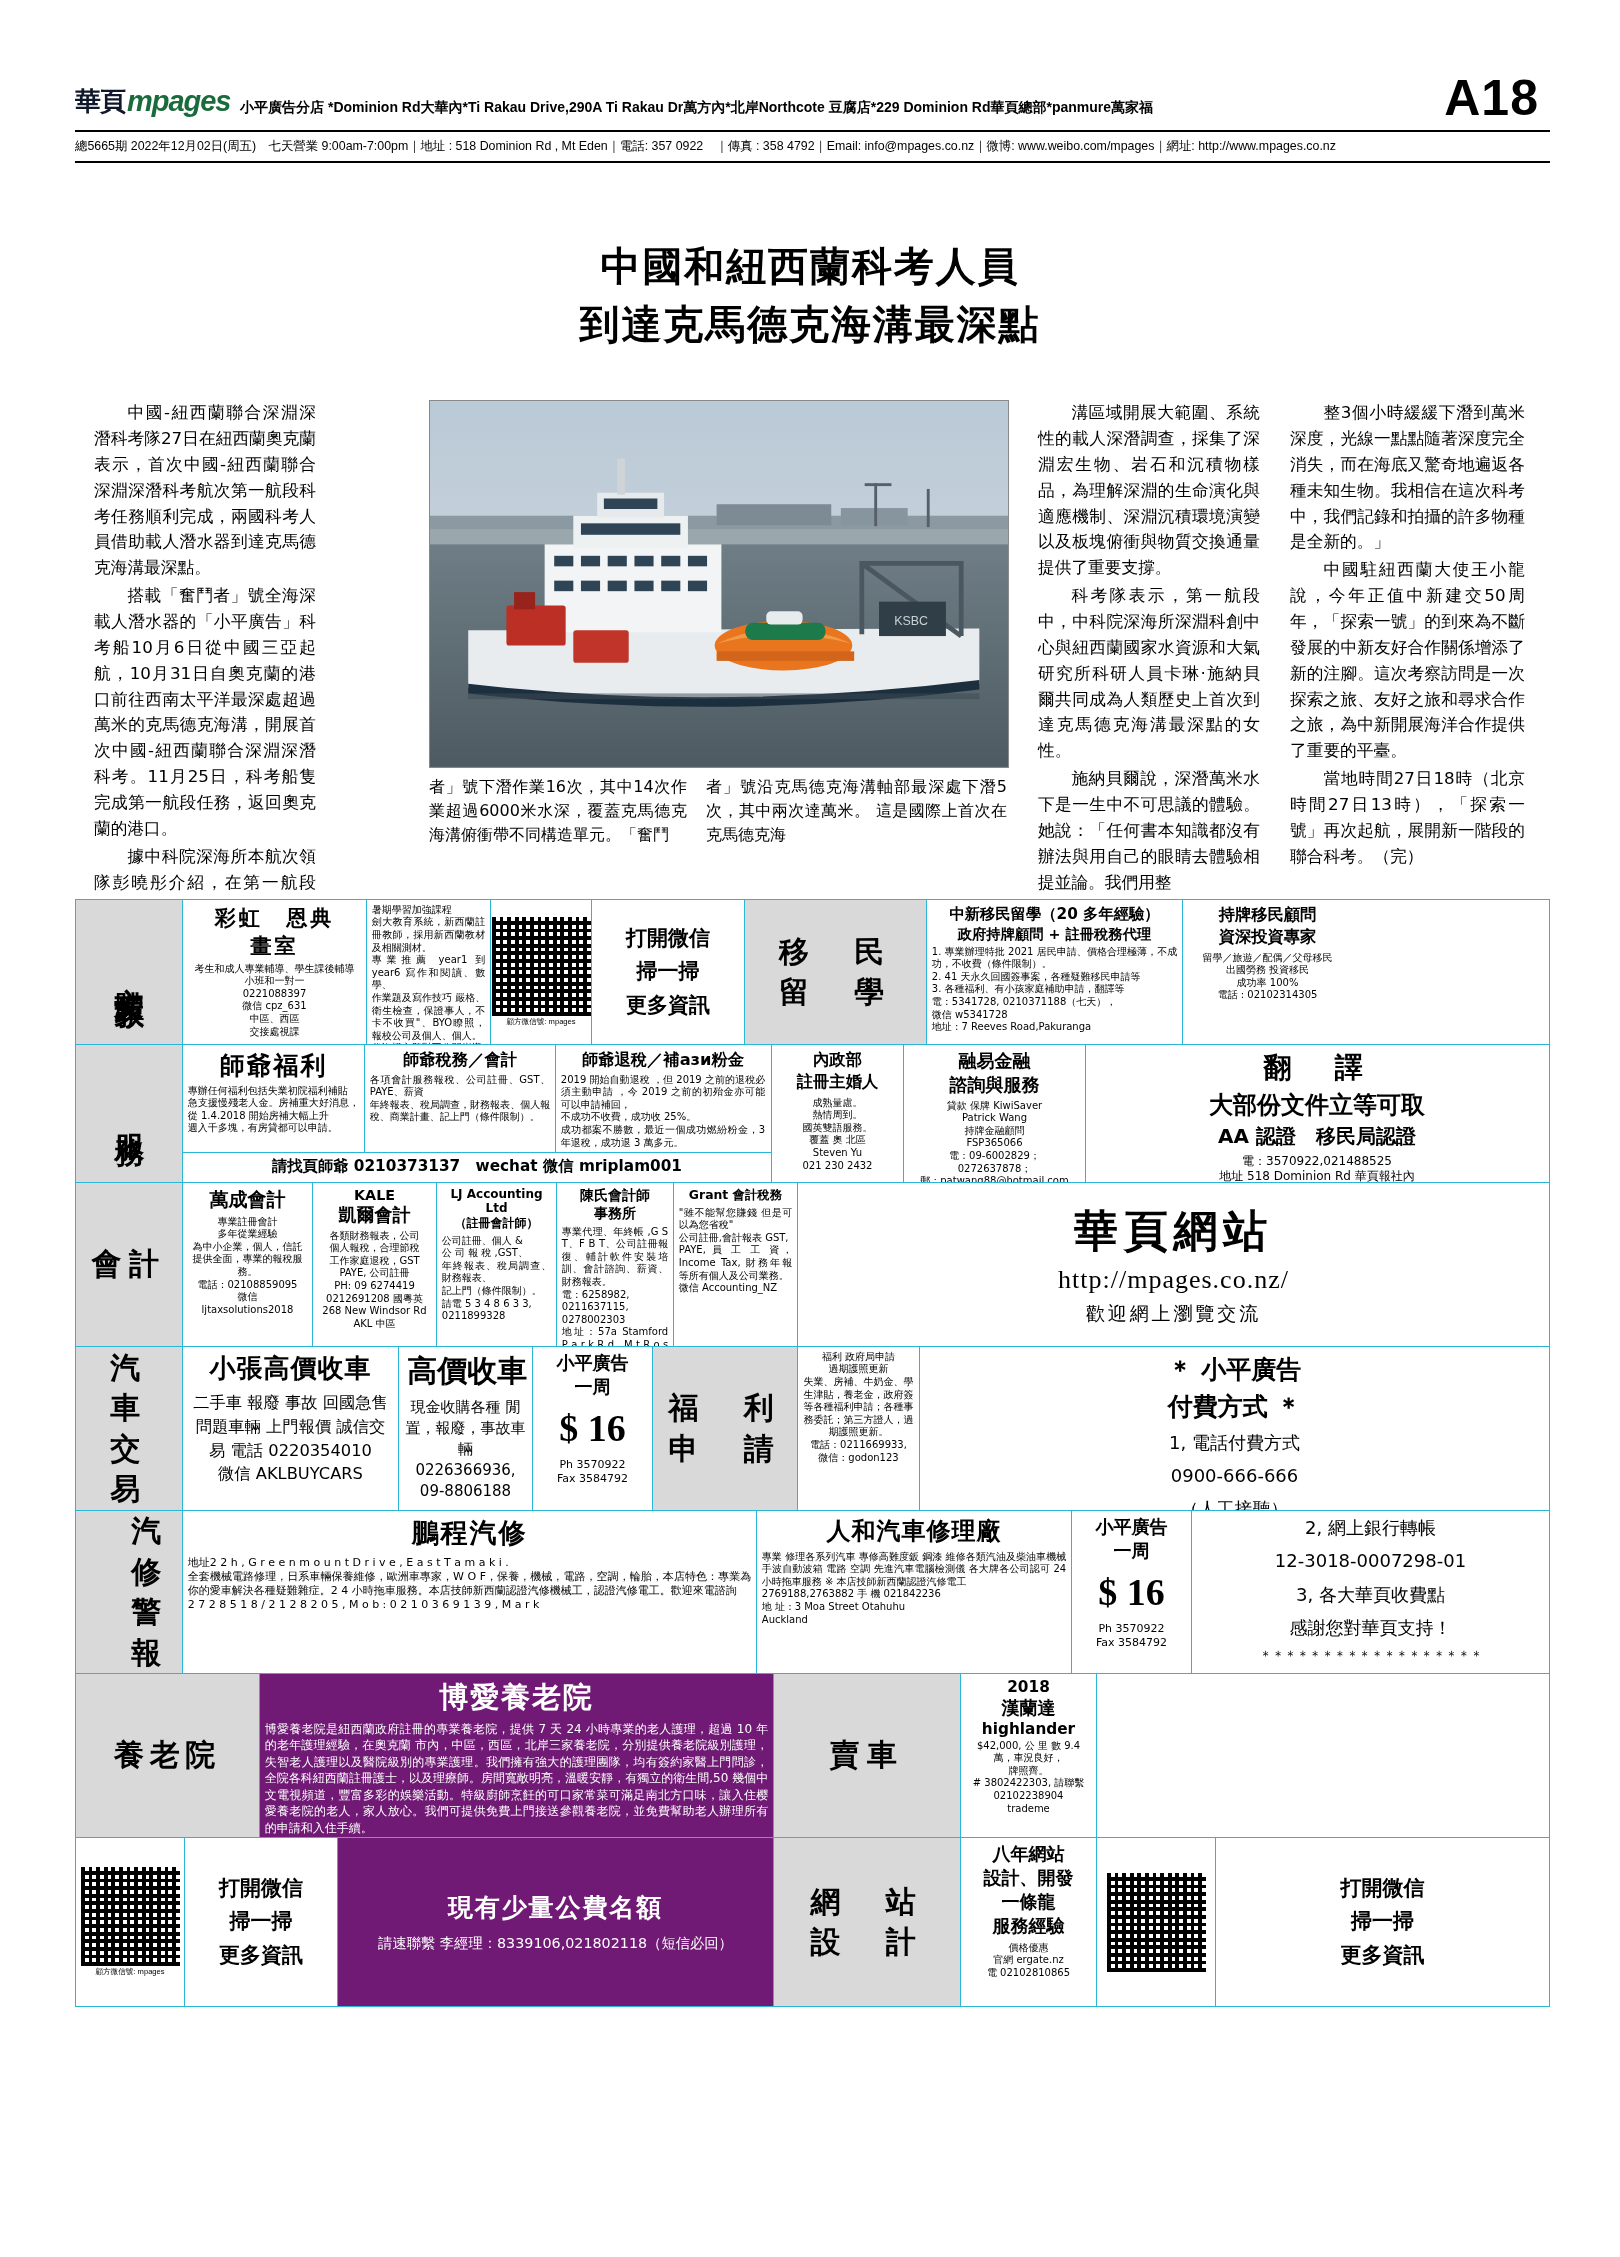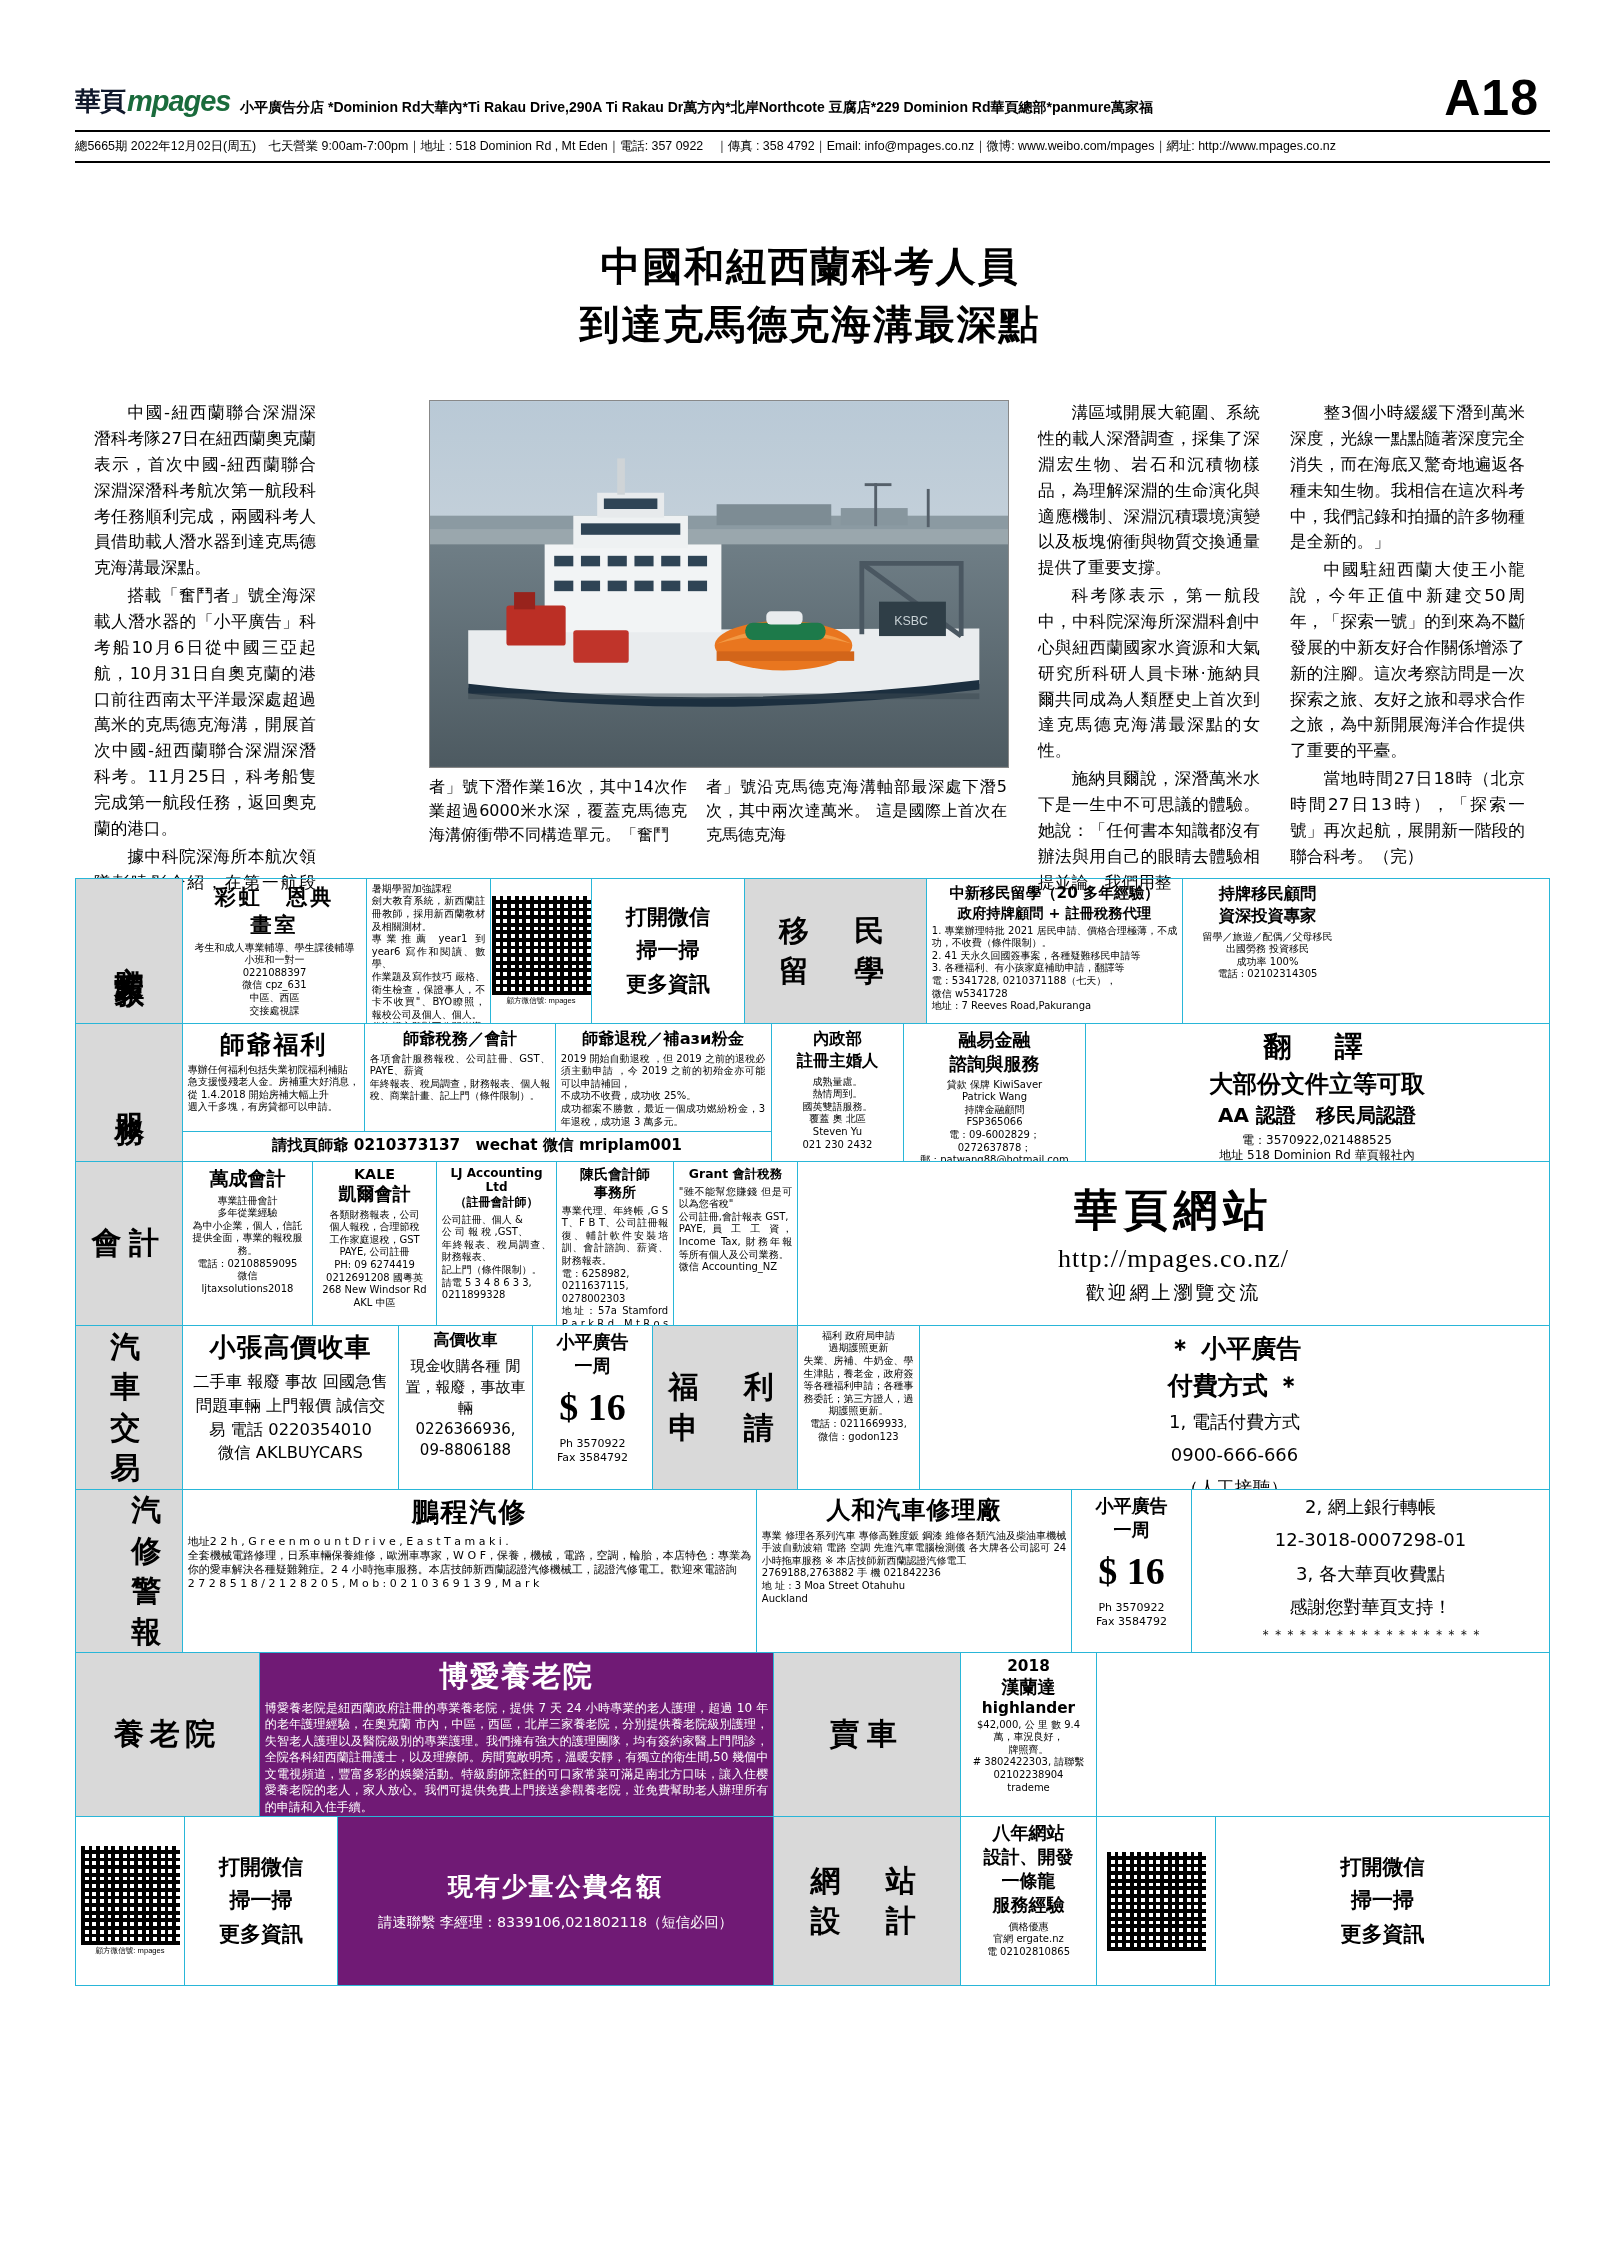--- a/index.html
+++ b/index.html
@@ -29,21 +29,21 @@
   .col1{left:0;}
   .col2{left:250px;width:205px;}
   .col3{left:944px;}
   .col4{left:1196px;width:235px;}
   .photo{position:absolute;left:335px;top:0;width:578px;height:366px;overflow:hidden;border:1px solid #888;}
   .photo svg{display:block;}
   .cap-left{position:absolute;left:335px;top:375px;width:258px;font-size:16px;line-height:1.5;font-family:"DejaVu Sans",sans-serif;text-align:justify;}
   .cap-right{position:absolute;left:612px;top:375px;width:301px;font-size:16px;line-height:1.5;font-family:"DejaVu Sans",sans-serif;text-align:justify;}
 
   
-  .ads{position:absolute;left:75px;top:878px;width:1475px;border:1.9px solid #29b6d8;box-sizing:border-box;}
+  .ads{position:absolute;left:75px;top:899px;width:1475px;border:1.9px solid #29b6d8;box-sizing:border-box;}
   .arow{display:flex;border-bottom:1.9px solid #29b6d8;box-sizing:border-box;}
   .arow:last-child{border-bottom:none;}
   .cell{border-right:1.9px solid #29b6d8;box-sizing:border-box;padding:3.8px 4.8px;overflow:hidden;position:relative;}
   .cell:last-child{border-right:none;}
   .catlabel{display:flex;align-items:center;justify-content:center;background:#d9d9d9;font-family:"DejaVu Sans",sans-serif;font-weight:bold;font-size:30px;letter-spacing:3.8px;text-align:center;line-height:1.35;}
   .vtext{writing-mode:vertical-rl;text-orientation:upright;}
   .ad-title{font-family:"DejaVu Sans",sans-serif;font-weight:bold;text-align:center;}
   .tiny{font-size:10px;line-height:1.26;font-family:"DejaVu Sans",sans-serif;}
   .tiny2{font-size:11px;line-height:1.3;font-family:"DejaVu Sans",sans-serif;}
   .ctr{text-align:center;}
@@ -370,21 +370,21 @@
     <div class="arow" style="height:164px;">
       <div class="cell catlabel" style="width:107px;">
         <span style="letter-spacing:7.6px;">汽　車<br>交　易</span>
       </div>
       <div class="cell" style="width:216px;">
         <div class="ad-title ctr" style="font-size:26px;letter-spacing:1px;">小張高價收車</div>
         <div class="mid ctr" style="white-space:pre-line;margin-top:5.7px;font-size:16.3px;line-height:1.45;">二手車 報廢 事故 回國急售 問題車輛 上門報價 誠信交易 電話 0220354010
 微信 AKLBUYCARS</div>
       </div>
       <div class="cell" style="width:134px;">
-        <div class="ad-title ctr" style="font-size:16px;">高價收車</div>
+        <div class="ad-title ctr" style="font-size:30px;text-align:right;">高價收車</div>
         <div class="mid ctr" style="white-space:pre-line;margin-top:4.8px;font-size:15px;">現金收購各種 閒 置，報廢，事故車輛
 0226366936,
 09-8806188</div>
       </div>
       <div class="cell" style="width:120px;">
         <div class="ad-title ctr" style="font-size:18px;">小平廣告</div>
         <div class="ad-title ctr" style="font-size:18px;">一周</div>
         <div class="price" style="margin-top:7.6px;">$ 16</div>
         <div class="tiny ctr" style="margin-top:7.6px;font-size:11px;">Ph 3570922</div>
         <div class="tiny ctr" style="font-size:11px;">Fax 3584792</div>

